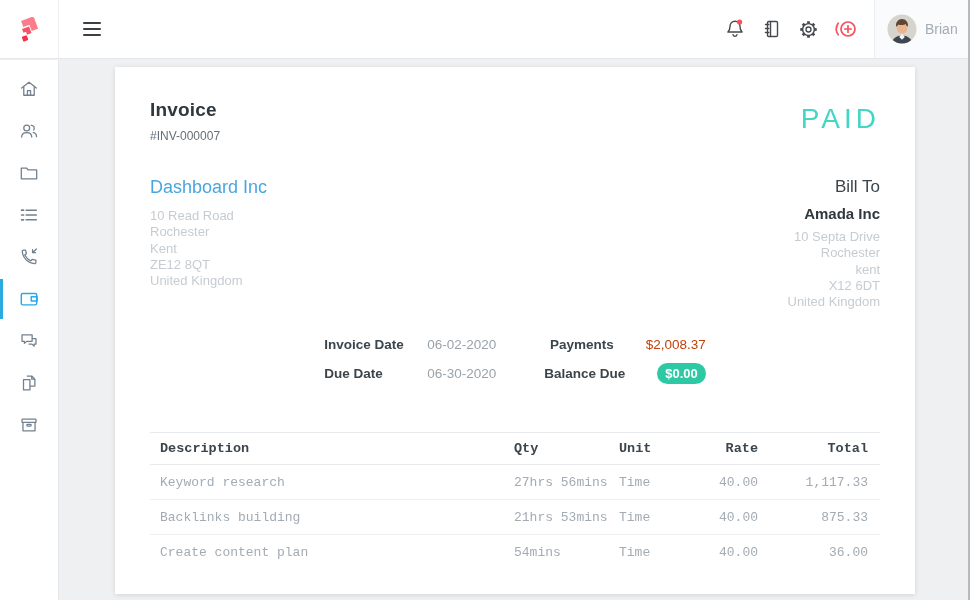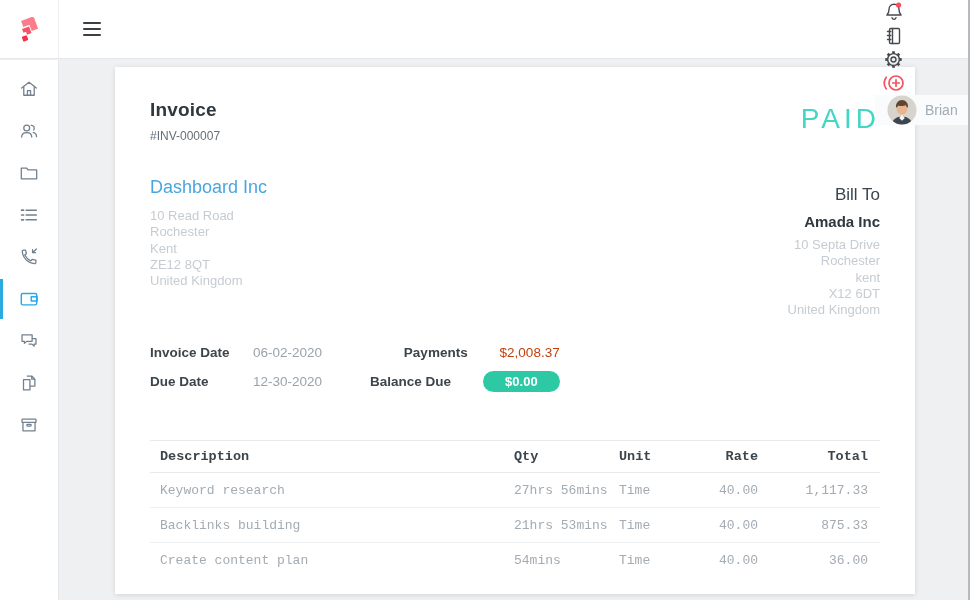--- a/index.html
+++ b/index.html
@@ -17,21 +17,21 @@
     background:#fff; border-bottom:1px solid #e4e6e9;
     display:flex; align-items:center; z-index:5;
   }
   .logo-cell {
     width:59px; height:100%; flex:0 0 59px;
     display:flex; align-items:center; justify-content:center;
     border-right:1px solid #eceef0;
   }
   .hamburger { margin-left:18px; display:flex; flex-direction:column; gap:4px; cursor:pointer; padding:6px; }
   .hamburger span { display:block; width:18px; height:2px; background:#3c4043; border-radius:1px; }
-  .topbar-right { margin-left:auto; display:flex; height:100%;flex-direction:column; }
+  .topbar-right { margin-left:auto; display:flex; align-items:center; height:100%; }
   .icon-btn {
     width:37px; height:100%; display:flex; align-items:center; justify-content:center;
     cursor:pointer; position:relative;
   }
   .tb-divider { width:1px; height:100%; background:#eceef0; margin-left:10px; }
   .user-cell {
     width:95px; height:100%; background:#fafbfc;
     display:flex; align-items:center; gap:8px; padding-left:12px; cursor:pointer;
   }
   .user-name { font-size:14px; color:#a3abb3; }
@@ -54,34 +54,34 @@
     background:#fff; box-shadow:0 1px 5px rgba(0,0,0,.12);
     padding:32px 35px 0 35px;
   }
   .card-head { display:flex; justify-content:space-between; align-items:flex-start; }
   .inv-title { font-size:19px; font-weight:700; color:#30373d; letter-spacing:.2px; }
   .inv-number { font-size:12px; color:#666f76; margin-top:8px; }
   .status-stamp { font-size:28px; color:#41d7c4; letter-spacing:4px; margin-top:4px; }
   .parties { display:flex; justify-content:space-between; margin-top:34px;gap:42px; }
   .from-name { font-size:18px; color:#4aa6de; cursor:pointer; }
   .addr { margin-top:10px; font-size:13px; line-height:16.3px; color:#c5ccd2; }
-  .billto { text-align:right;margin-top:8px; }
+  .billto { text-align:right; }
   .billto-label { font-size:17px; color:#3c454c; }
   .billto-name { font-size:15px; font-weight:700; color:#2f383f; margin-top:8px; }
   .billto .addr { margin-top:7px; }
-  .meta { display:flex; justify-content:flex-start; margin-top:24px;gap:48px; }
+  .meta { display:flex; justify-content:center; margin-top:24px;gap:48px; }
   .meta-row { display:flex; align-items:center; margin-bottom:9px; font-size:13.5px; height:20px; }
   .meta-label { width:103px; color:#3c454c; font-weight:600; }
   .meta-value { color:#9aa3ab; }
   .totals .meta-row { justify-content:flex-end; }
   .totals .meta-label { width:auto; margin-right:20px; }
   .amount-link { color:#c2410c; min-width:72px; text-align:right; cursor:pointer; }
   .pill {
     background:#2dc9a5; color:#fff; font-size:13px; font-weight:700;
-    padding:3px 22px; border-radius:12px; margin-left:12px;
+    padding:3px 8px; border-radius:12px; margin-left:12px;
   }
   
   .items-table { margin-top:40px;font-family:Liberation Mono, monospace; }
   .thead, .trow {
     display:grid; grid-template-columns:354px 105px 105px 50px 1fr; align-items:center;
   }
   .thead {
     height:33px; border-top:1px solid #e7e9ec; border-bottom:1px solid #e7e9ec;
     font-size:13.5px; font-weight:600; color:#3c454c;
   }
@@ -299,21 +299,21 @@
     </div>
 
     <div class="meta">
       <div class="dates">
         <div class="meta-row">
           <span class="meta-label">Invoice Date</span>
           <span class="meta-value">06-02-2020</span>
         </div>
         <div class="meta-row">
           <span class="meta-label">Due Date</span>
-          <span class="meta-value">12-30-2020</span>
+          <span class="meta-value">06-30-2020</span>
         </div>
       </div>
       <div class="totals">
         <div class="meta-row">
           <span class="meta-label">Payments</span>
           <span class="amount-link">$2,008.37</span>
         </div>
         <div class="meta-row">
           <span class="meta-label">Balance Due</span>
           <span class="pill">$0.00</span>

